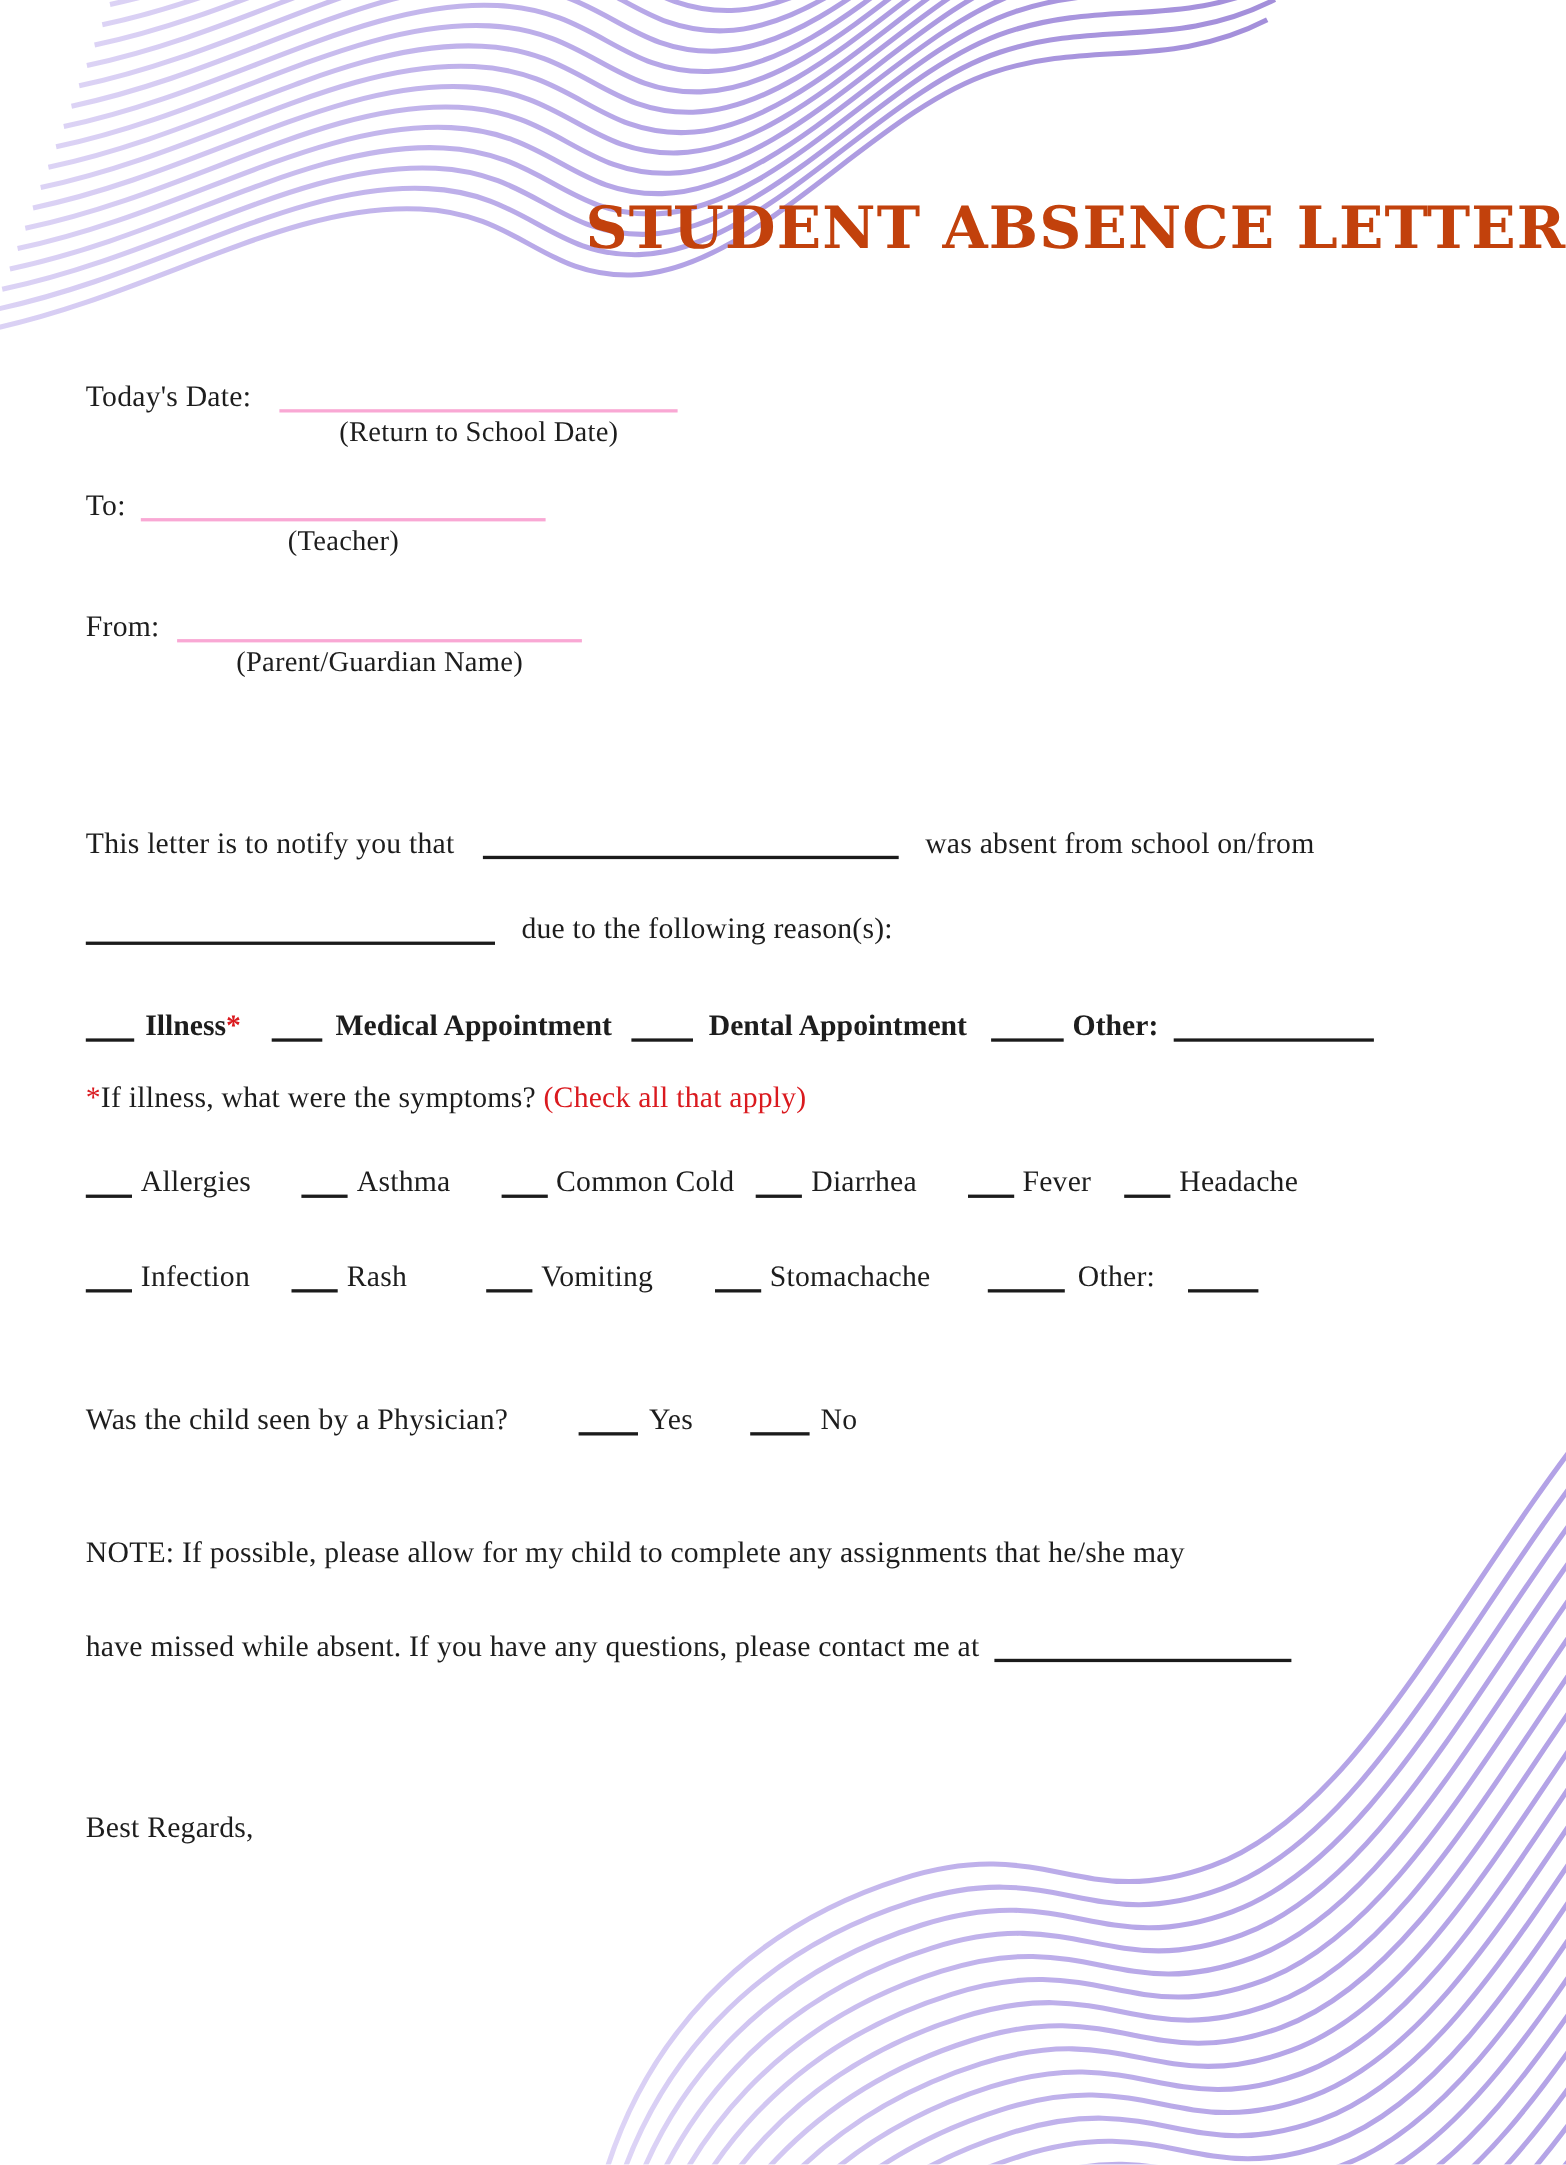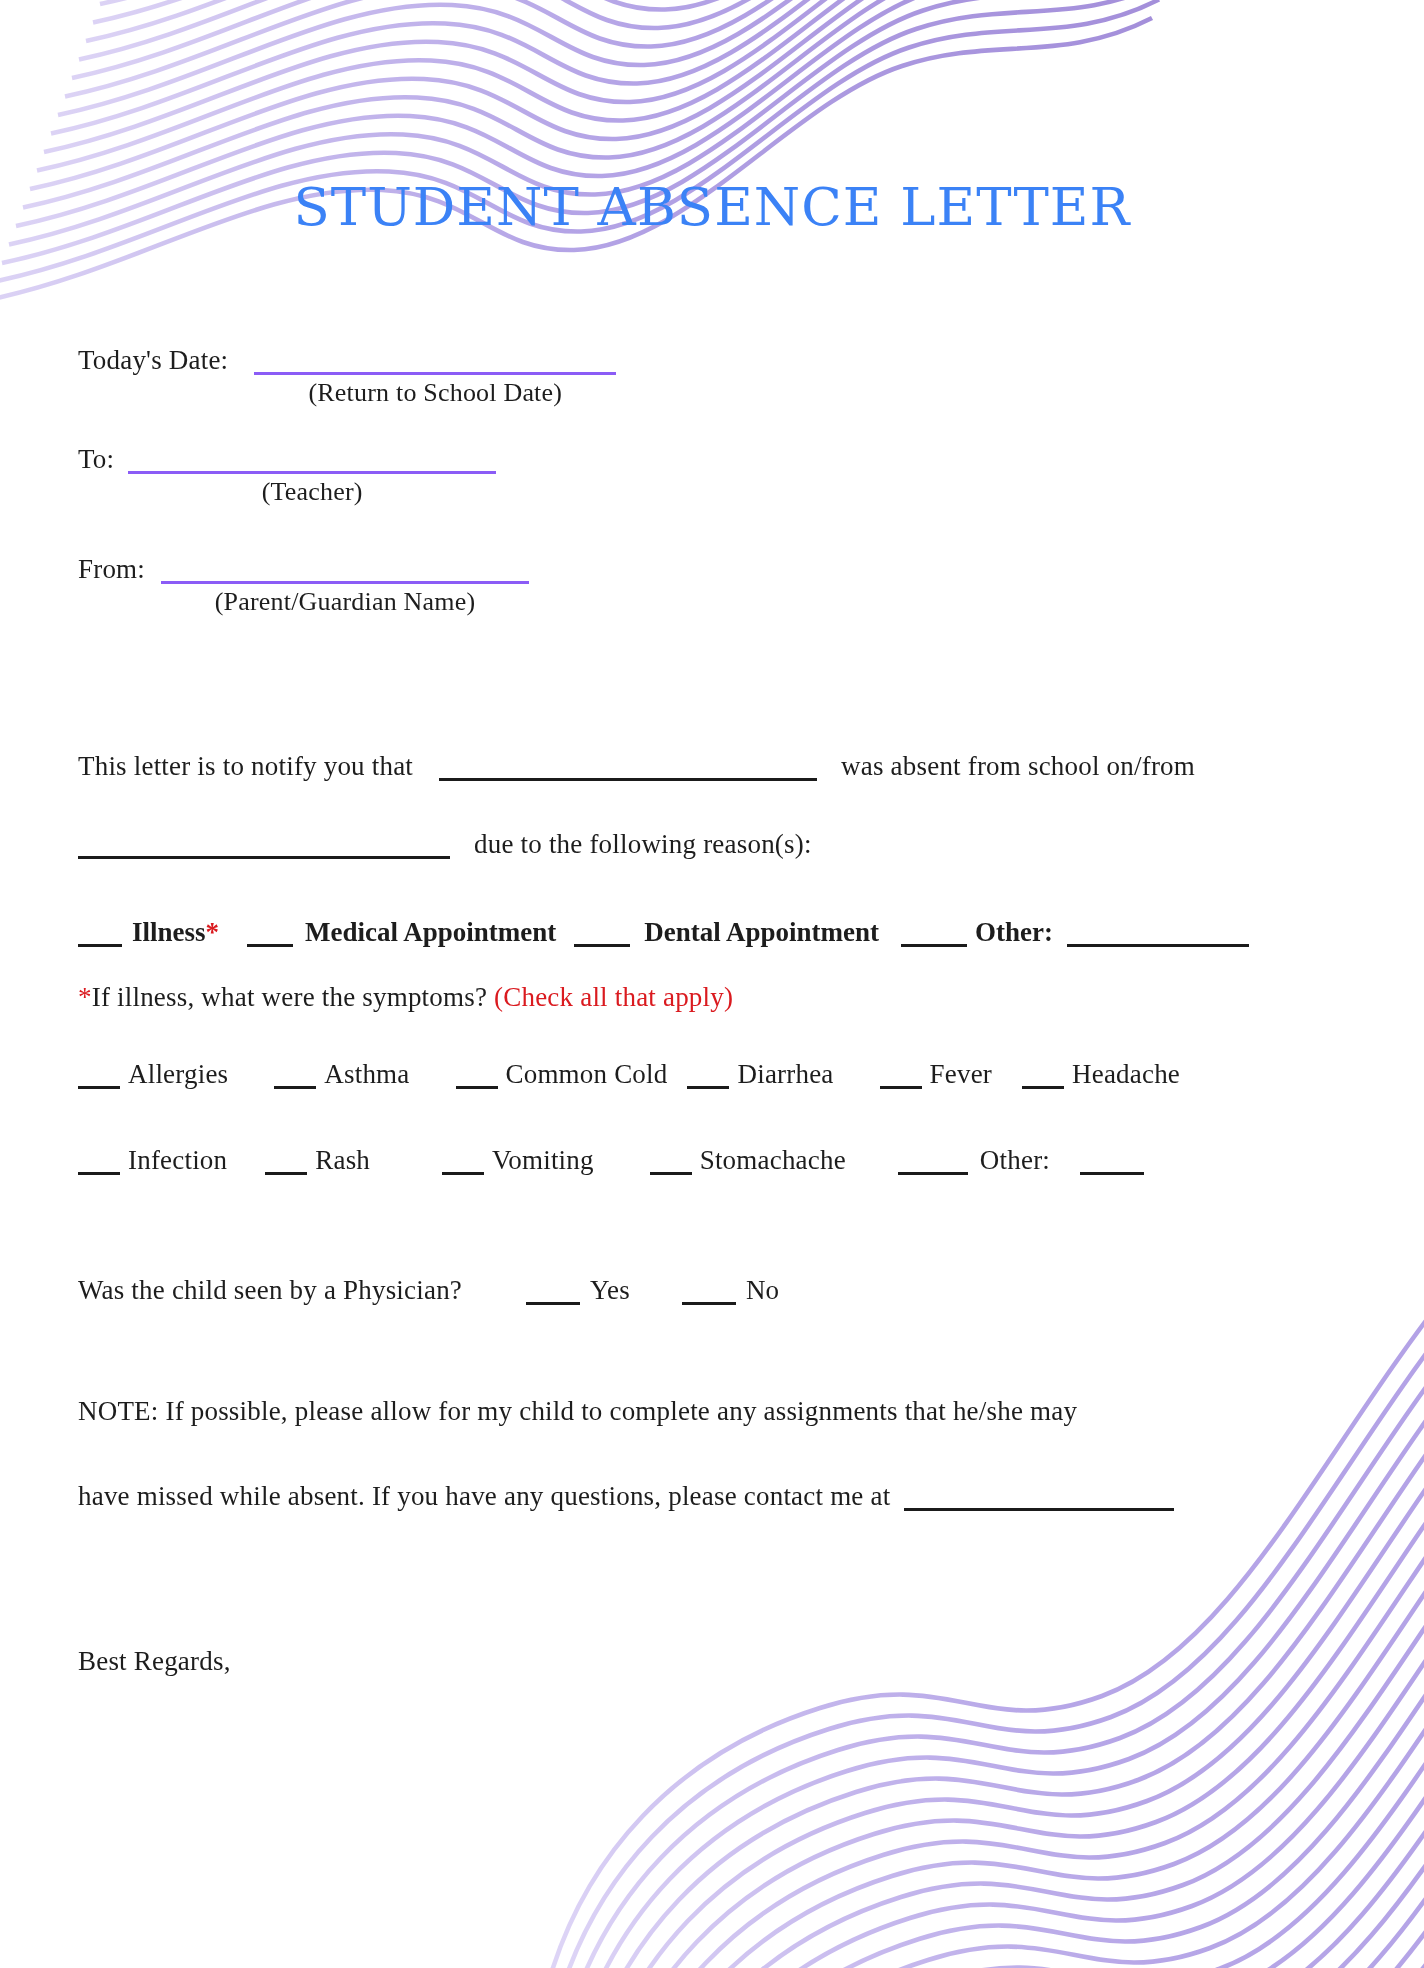--- a/index.html
+++ b/index.html
@@ -6,36 +6,36 @@
   .page {
     position:relative; width:1424px; height:1968px; background:#ffffff;
     overflow:hidden; font-family:"Liberation Sans","DejaVu Sans",sans-serif;
     color:#1d1d1d;
   }
   .waves { position:absolute; pointer-events:none; }
   .waves-top { top:0; left:0; }
   .waves-bottom { right:0; bottom:0; }
 
   .title {
-    position:absolute; top:176px; left:0; width:100%; text-align:center;
-    font-family:"DejaVu Serif","Liberation Serif",serif; font-weight:400;
-    font-size:53px; letter-spacing:1px; color:#3b82f6; white-space:nowrap;
+    position:absolute; top:176px; left:0; width:100%; text-align:right;
+    font-family:"DejaVu Serif","Liberation Serif",serif; font-weight:700;
+    font-size:53px; letter-spacing:1px; color:#c2410c; white-space:nowrap;
   }
 
   .row { position:absolute; left:78px; white-space:nowrap; font-size:27px; letter-spacing:0.2px;font-family:Liberation Serif, serif; }
   .b { font-weight:700; letter-spacing:0; }
   .red { color:#da1a1f; }
 
   .blank {
     display:inline-block; height:30px; border-bottom:3px solid #1b1b1b;
     margin-bottom:-6px; vertical-align:baseline;
   }
   .field-line {
     display:inline-block; position:relative; height:30px;
-    border-bottom:3px solid #8b5cf6; margin-bottom:-6px; vertical-align:baseline;
+    border-bottom:3px solid #f9a8d4; margin-bottom:-6px; vertical-align:baseline;
   }
   .field-hint {
     position:absolute; left:0; right:0; top:36px; text-align:center;
     font-size:26px; white-space:nowrap; color:#1d1d1d;
   }
 
   
   .w362{width:362px}.w368{width:368px}.w378{width:378px}.w372{width:372px}
   .w44{width:44px}.w46{width:46px}.w56{width:56px}.w66{width:66px}.w182{width:182px}
   .w42{width:42px}.w70{width:70px}.w64{width:64px}.w54{width:54px}.w270{width:270px}

